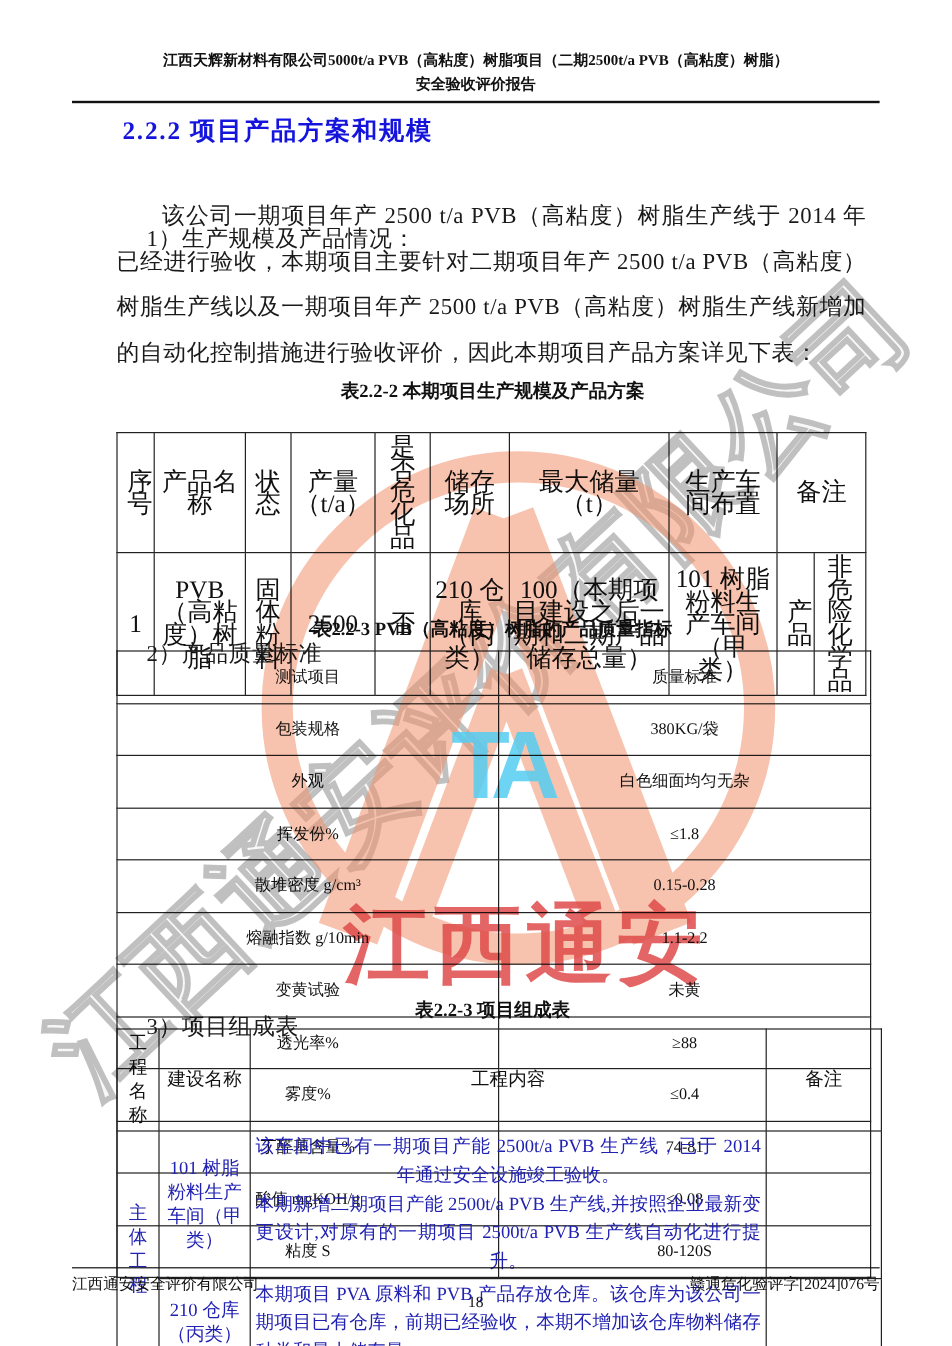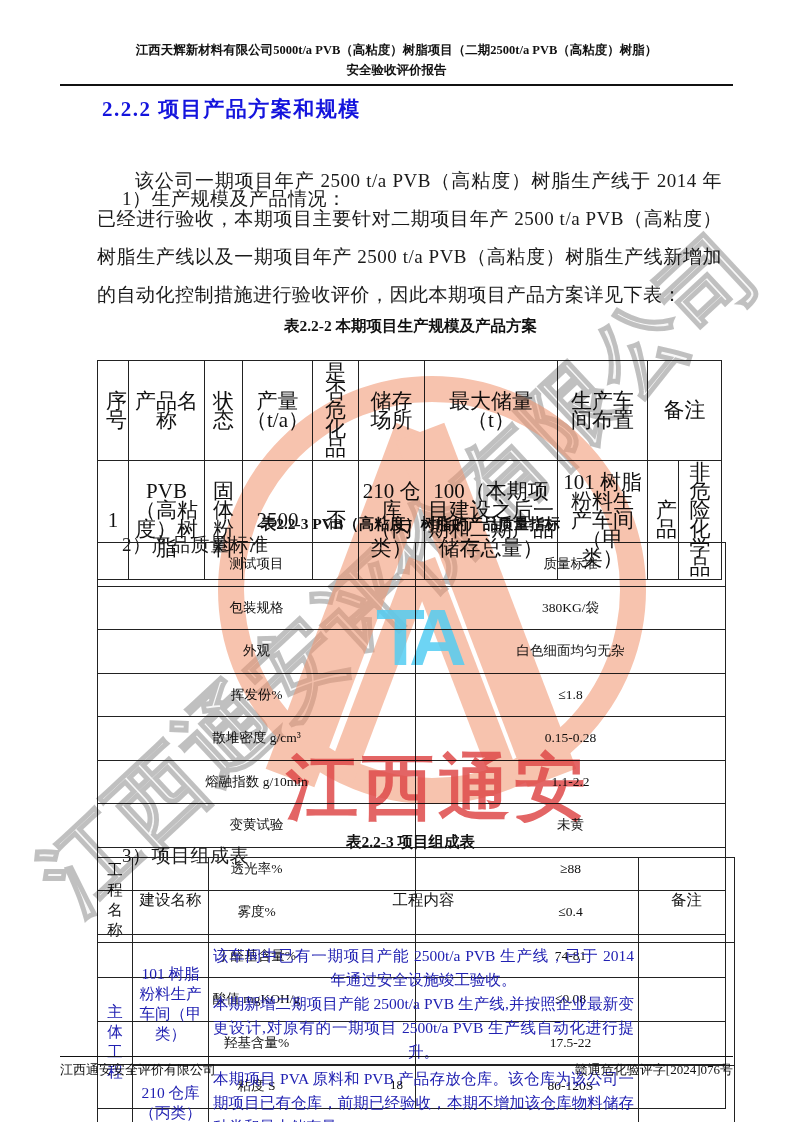--- a/index.html
+++ b/index.html
@@ -165,24 +165,20 @@
       </tr>
   <tr>
         <td>丁醛基含量%</td>
         <td>74-81</td>
       </tr>
   <tr>
         <td>酸值 mgKOH/g</td>
         <td>≤0.08</td>
       </tr>
   <tr>
-        <td>羟基含量%</td>
-        <td>17.5-22</td>
-      </tr>
-  <tr>
         <td>粘度 S</td>
         <td>80-120S</td>
       </tr>
 </tbody>
   </table>
 
 <div class="abs sub-item sub3">3）项目组成表</div>
 
 <div class="abs tbl-caption cap3">表2.2-3 项目组成表</div>
 

